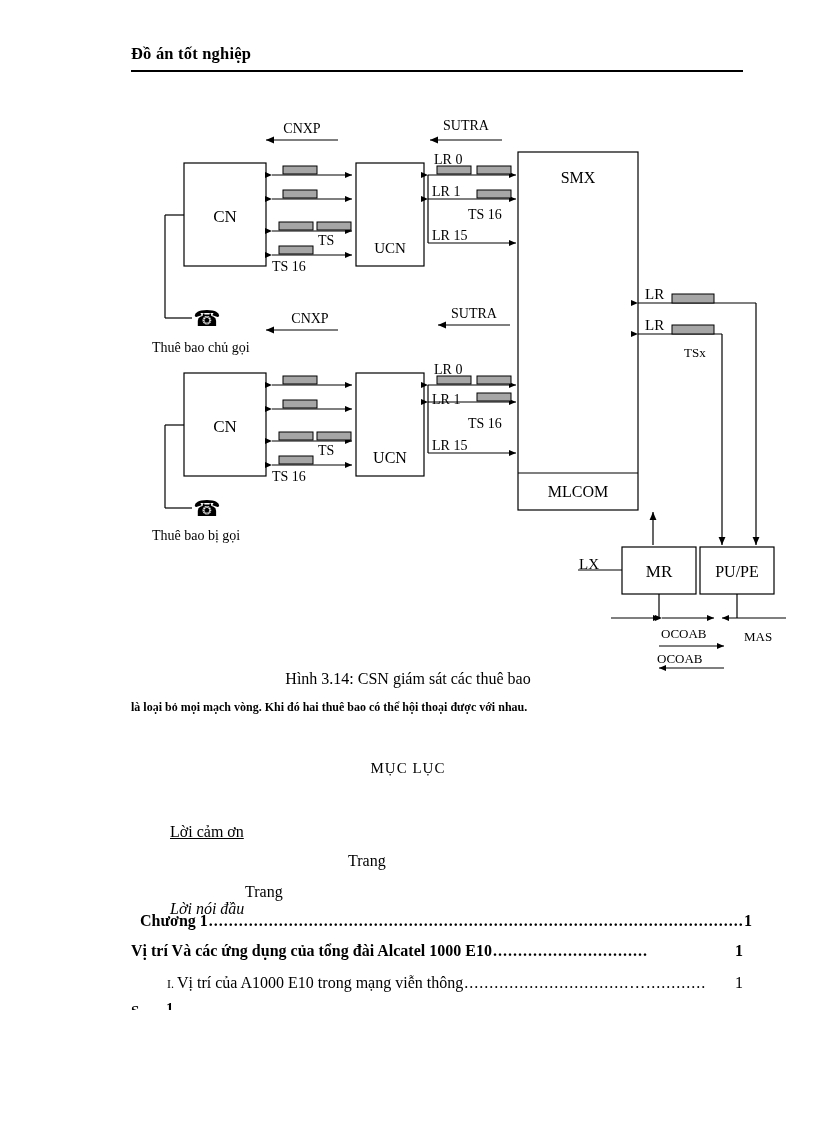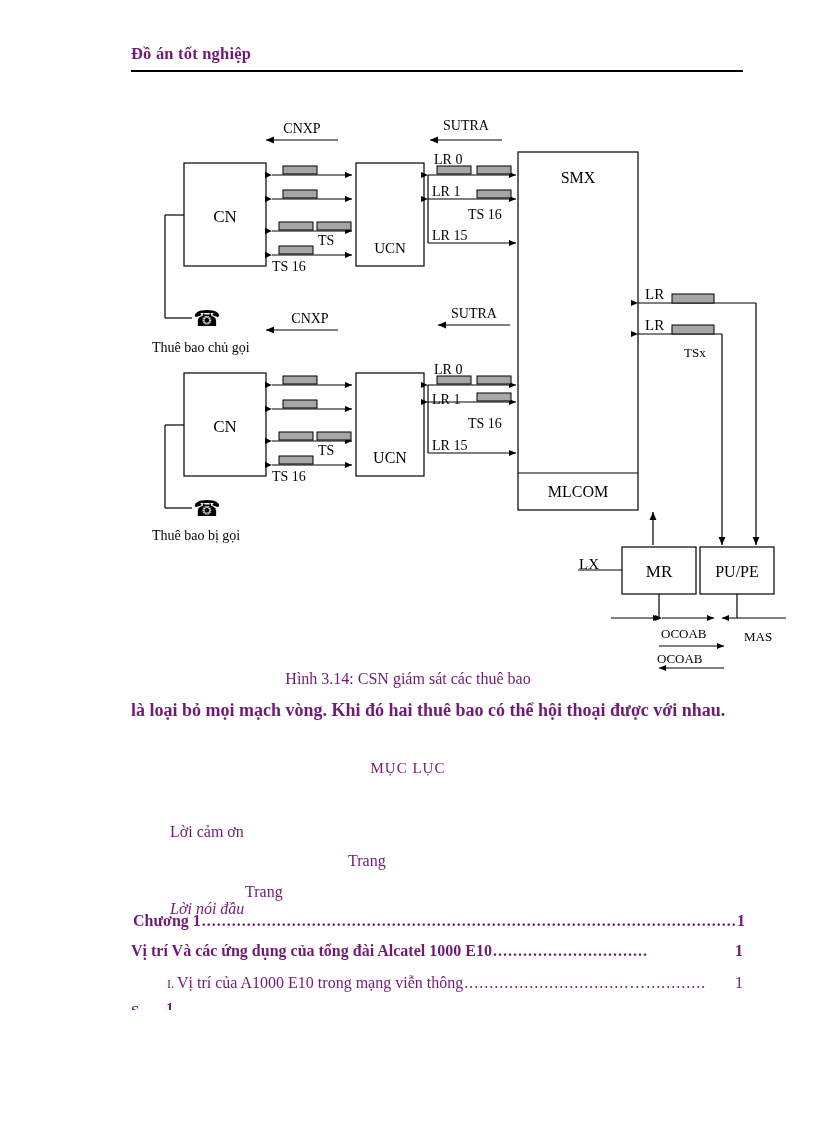--- a/index.html
+++ b/index.html
@@ -6,21 +6,21 @@
     margin: 0;
     padding: 0;
     background: #ffffff;
   }
   #page {
     position: relative;
     width: 816px;
     height: 1010px;
     background: #ffffff;
     font-family: "Liberation Serif", "DejaVu Serif", serif;
-    color: #701a75;
+    color: #000000;
     overflow: hidden;
   }
 
   
   #hdr-text {
     position: absolute;
     left: 131px;
     top: 44px;
     font-size: 16.5px;
     font-weight: bold;
@@ -86,39 +86,39 @@
     text-align: center;
     font-size: 16px;
   }
 
   
   #body-para {
     position: absolute;
     left: 131px;
     top: 700px;
     width: 615px;
-    font-size: 18px;
+    font-size: 12px;
     font-weight: bold;
   }
 
   
   #toc-title {
     position: absolute;
     left: 0;
     top: 760px;
     width: 816px;
     text-align: center;
     font-size: 15px;
     letter-spacing: 1px;
   }
   .toc-plain {
     position: absolute;
     font-size: 16px;
   }
-  #toc-loicamon { left: 170px; top: 823px; }
+  #toc-loicamon { left: 170px; top: 823px; text-decoration: underline; }
   #toc-loinoidau { left: 170px; top: 900px; font-style: italic; }
   #toc-trang-inline { left: 348px; top: 852px; }
   #toc-trang-2 { left: 245px; top: 883px; }
 
   .toc-bold-row {
     position: absolute;
     font-size: 16px;
     font-weight: bold;
     display: flex;
     align-items: baseline;
@@ -133,21 +133,21 @@
   }
   .toc-leader {
     flex: 1 1 auto;
     overflow: hidden;
     margin: 0 1px;
     font-size: 16px;
     letter-spacing: 1px;
   }
   .toc-num { flex: 0 0 auto; }
 
-  #toc-chuong1 { left: 133px; top: 912px; width: 612px; }
+  #toc-chuong1 { left: 140px; top: 912px; width: 612px; }
   #toc-vitri   { left: 131px; top: 942px; width: 612px; justify-content: space-between; }
   #toc-sub1    { left: 167px; top: 974px; width: 576px; }
   #toc-sub1 .roman { font-size: 12px; margin-right: 3px; }
 
   #stray-s {
     position: absolute;
     left: 131px;
     top: 1003px;
     font-size: 15px;
     font-weight: bold;

